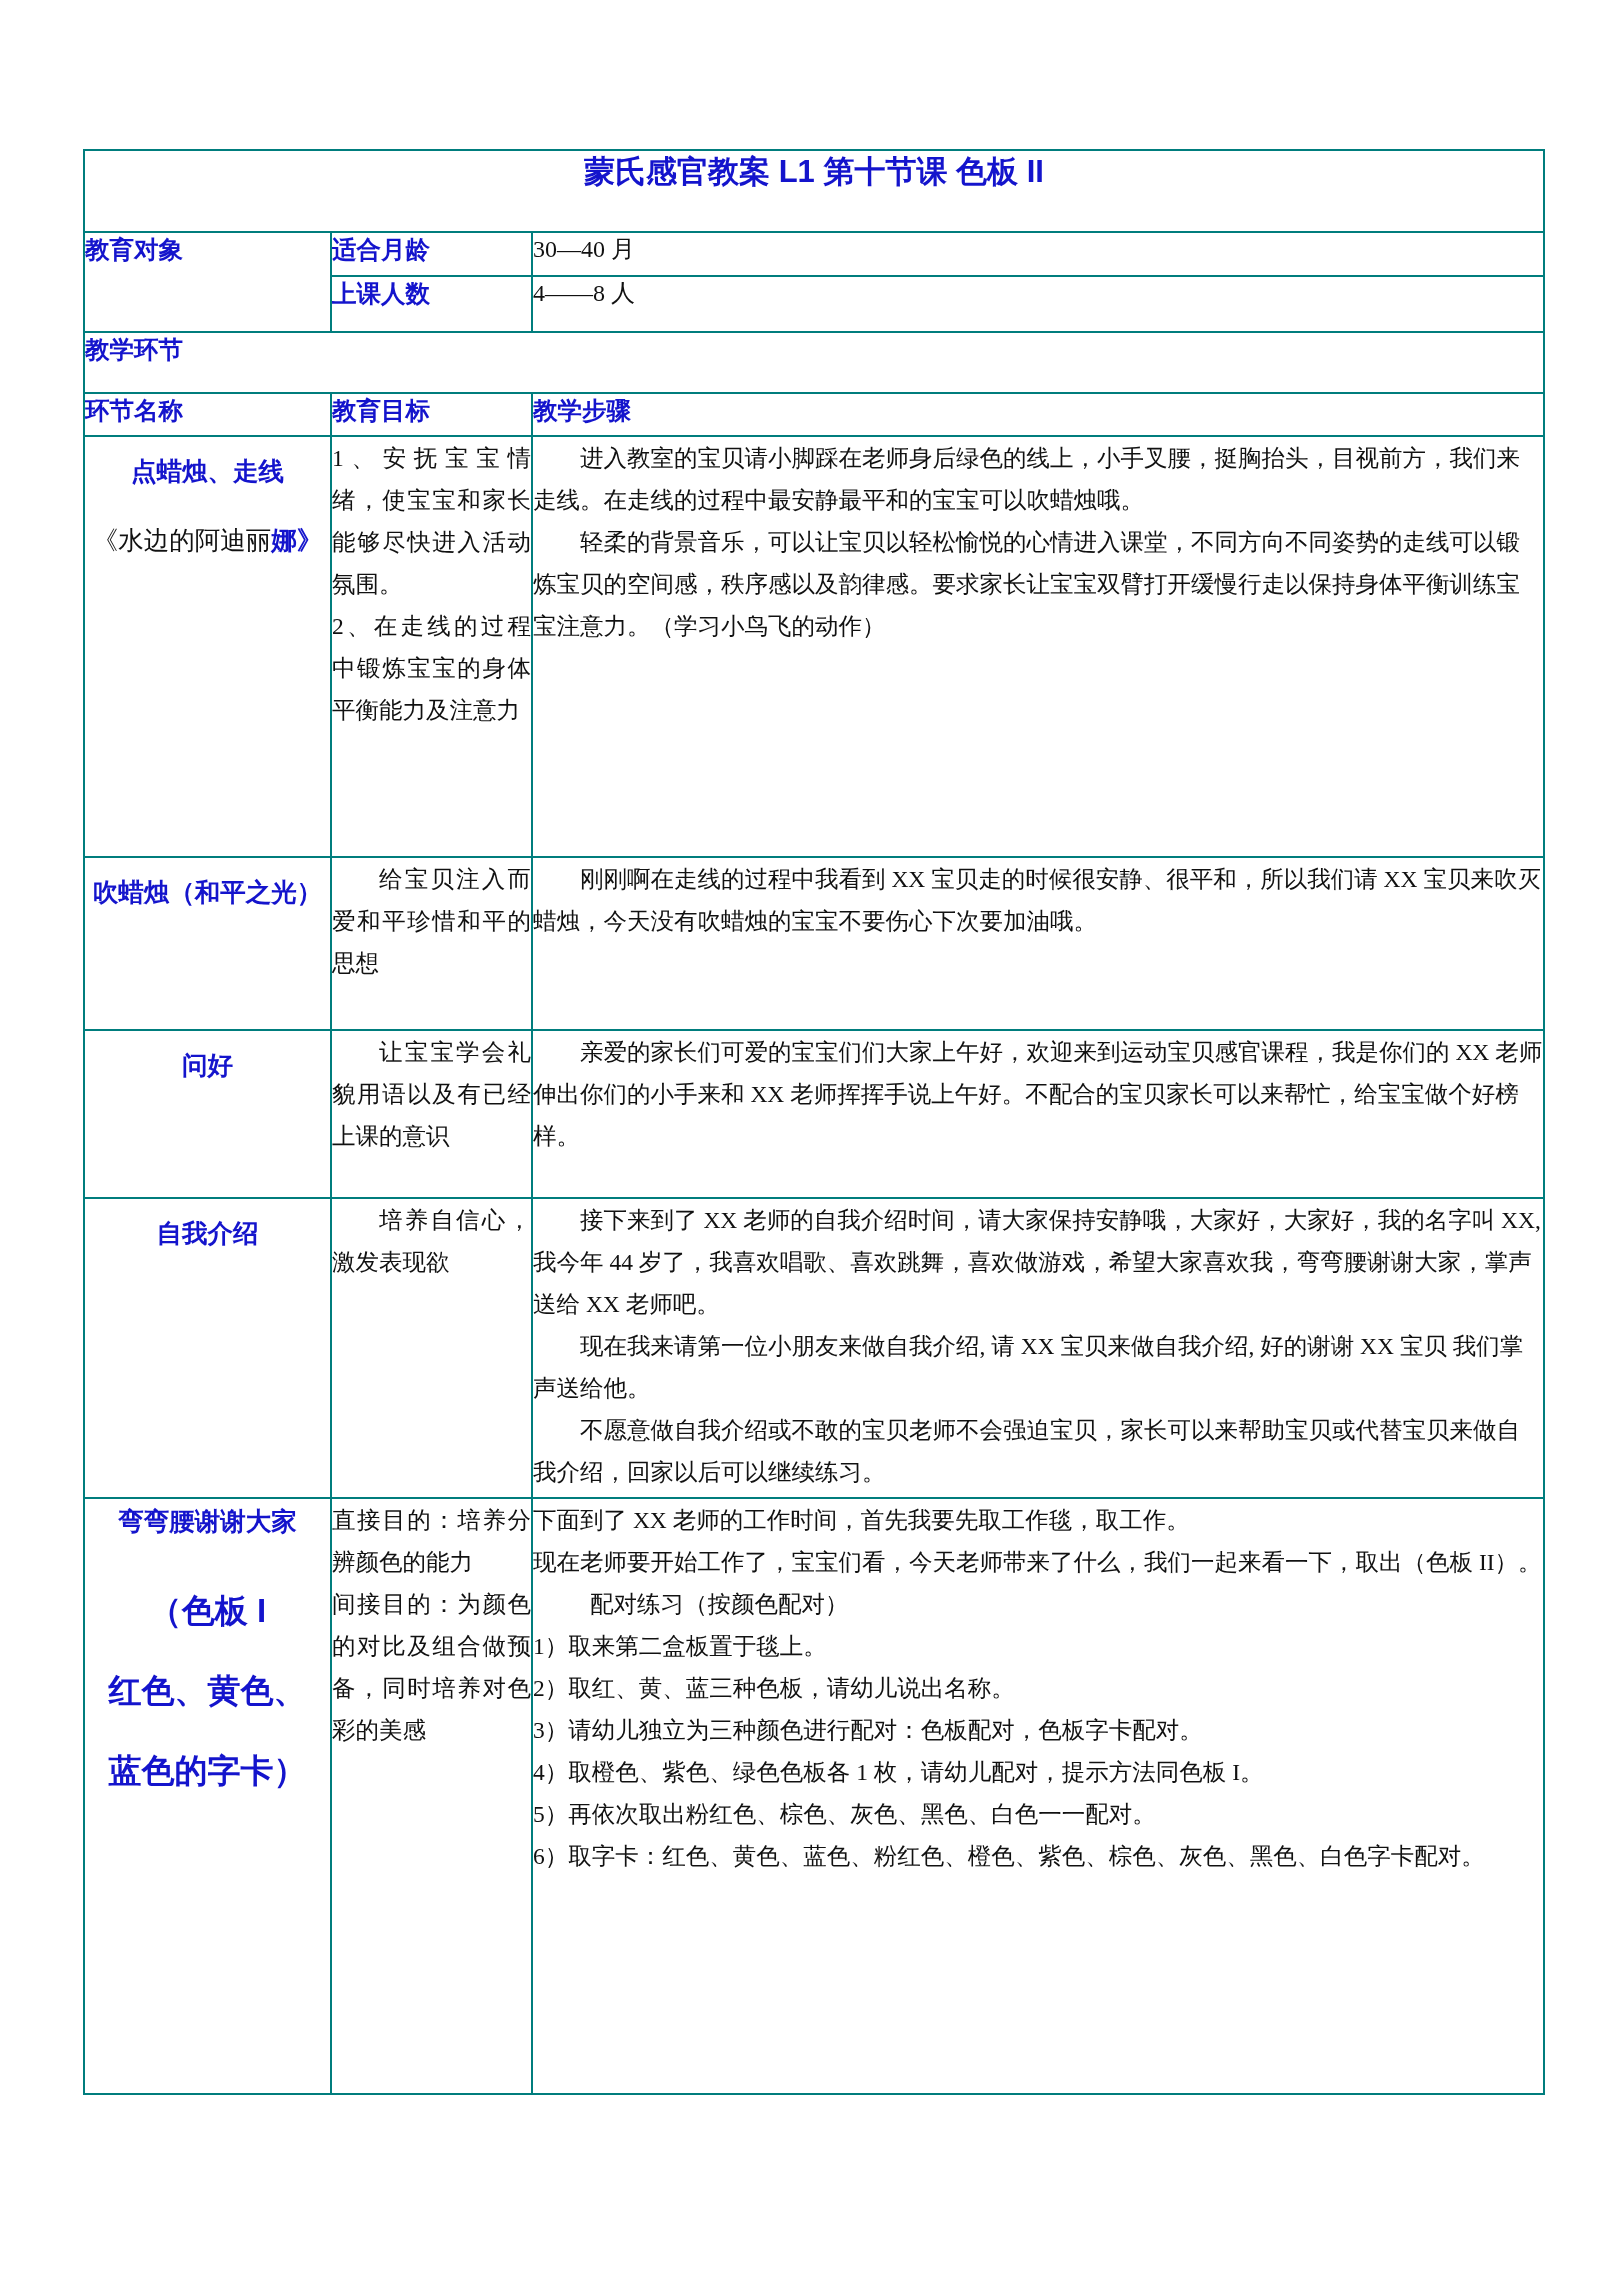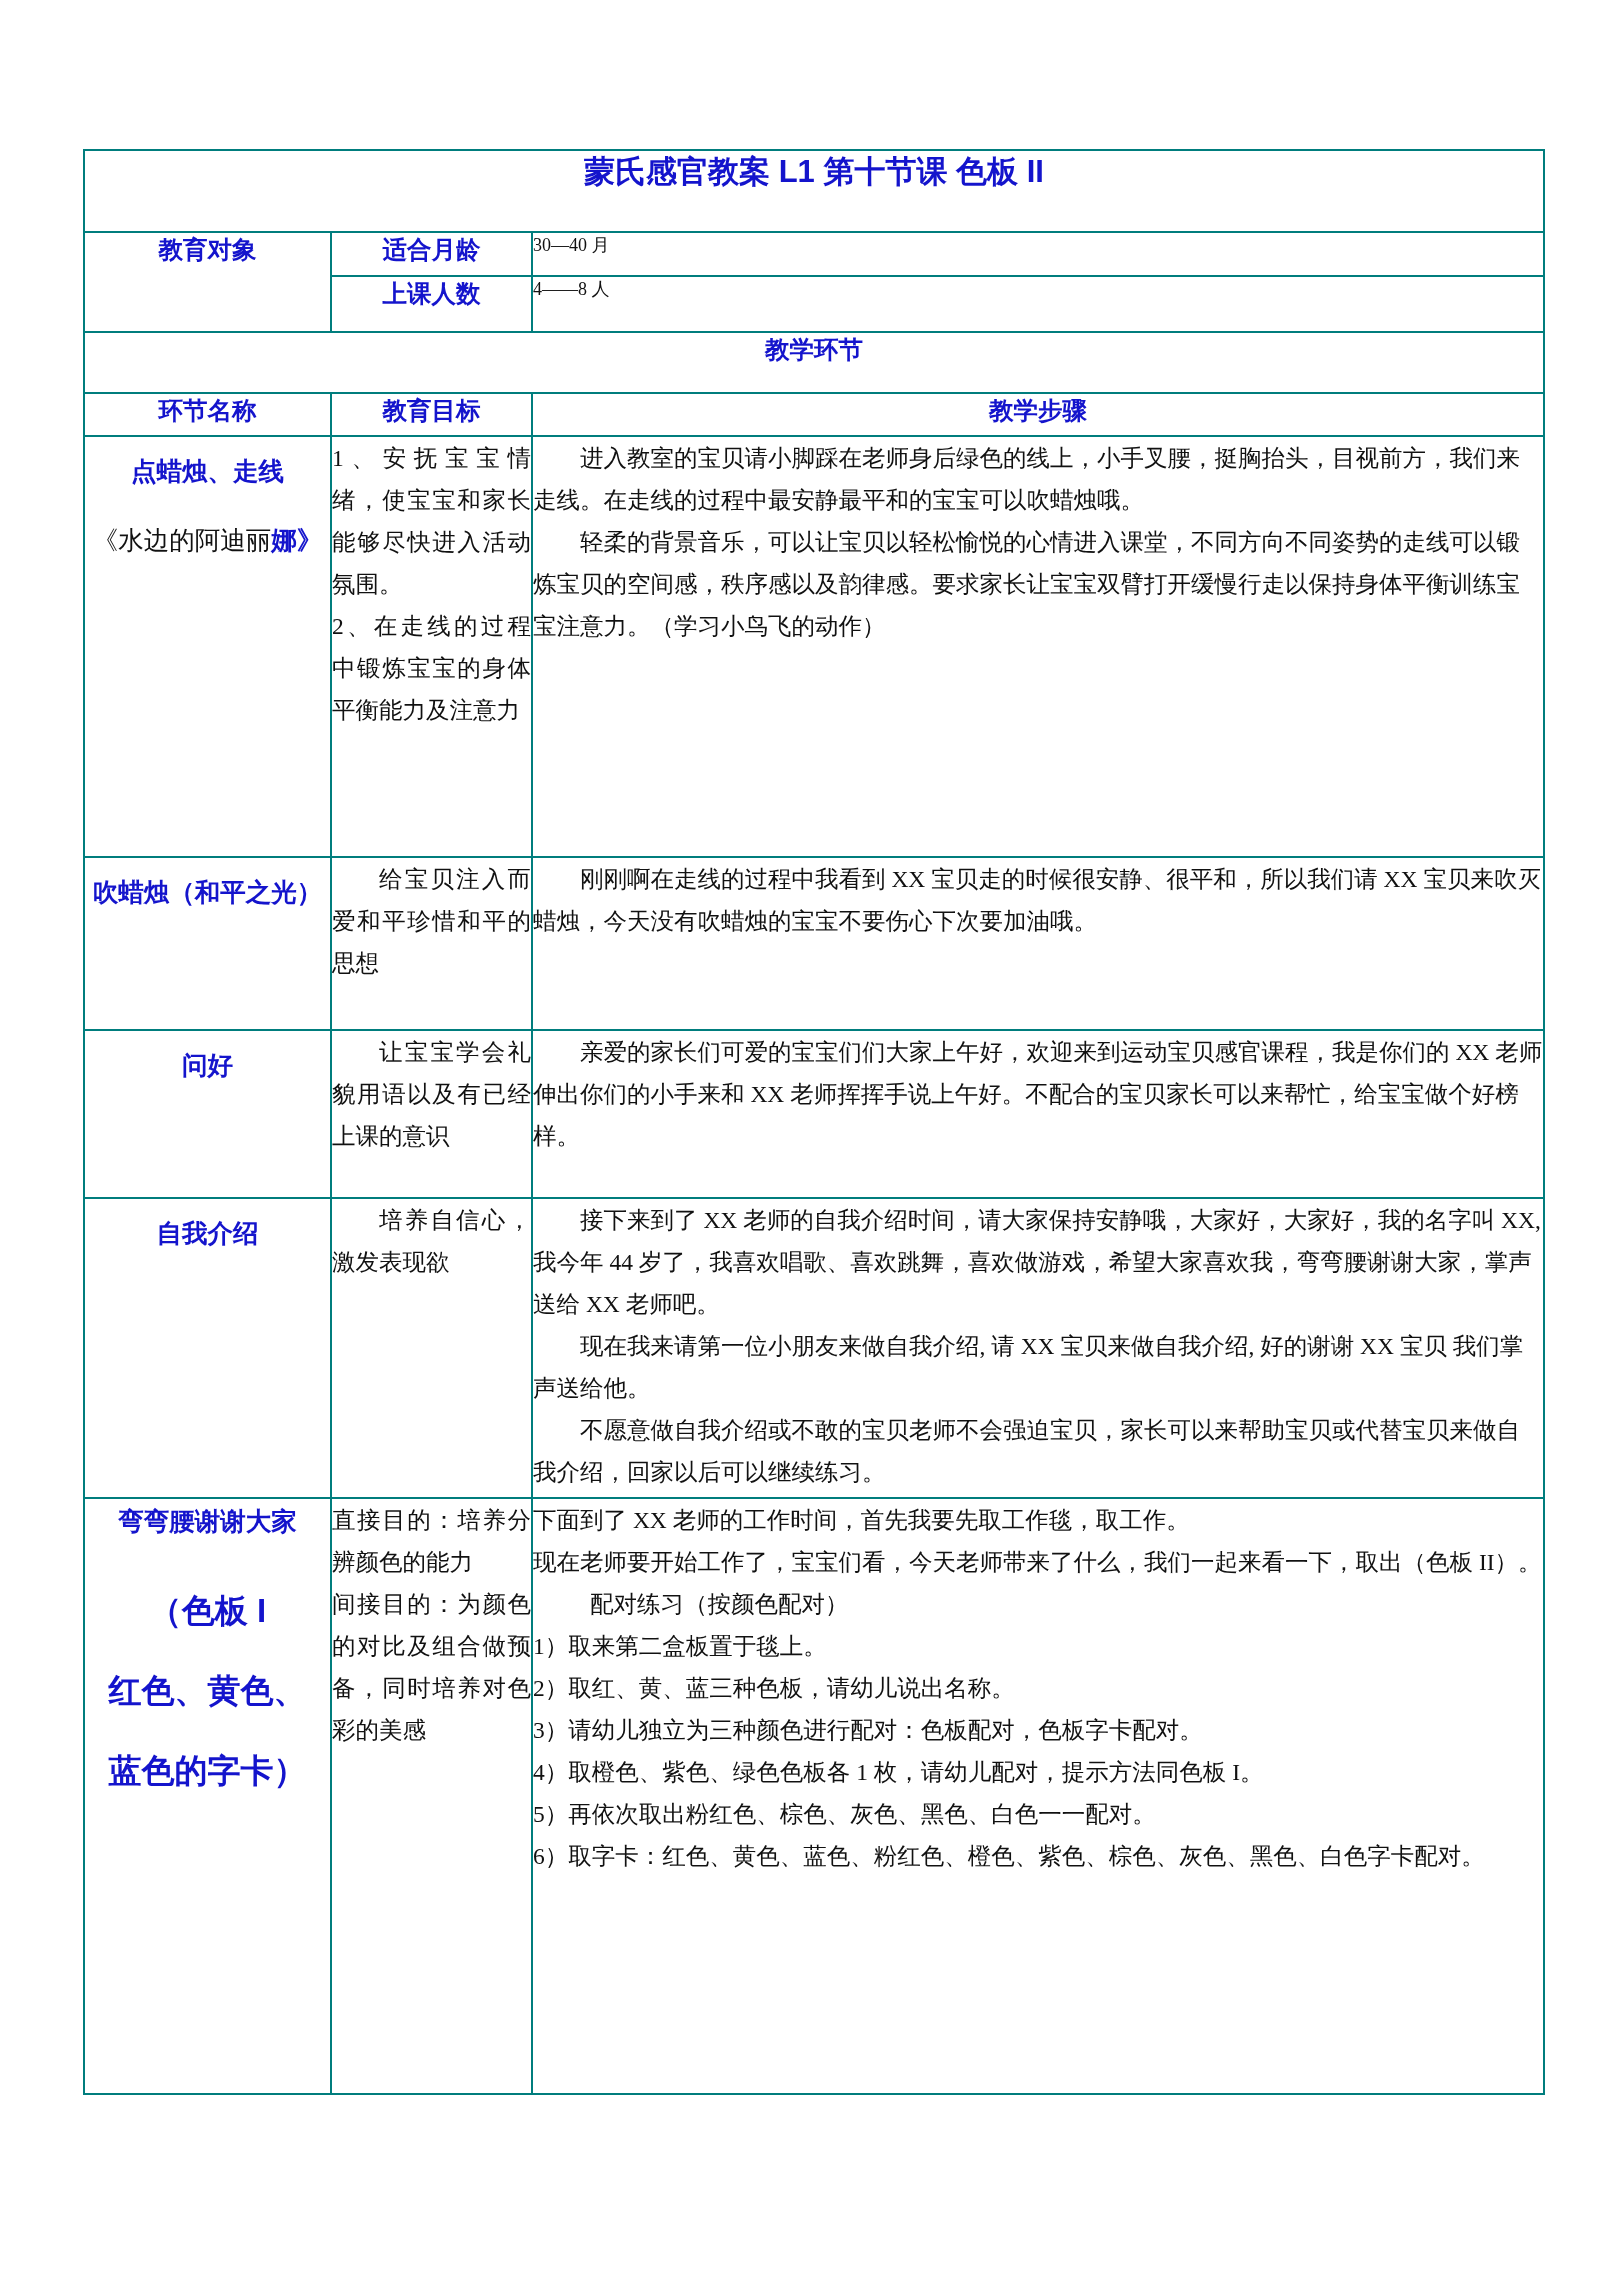--- a/index.html
+++ b/index.html
@@ -13,22 +13,22 @@
   }
   table.doc td{
     border:2px solid #007d7d;overflow:hidden;padding:0;
     vertical-align:top;
   }
   .blue-h{
     color:#1414cc;font-weight:bold;
     font-family:"Liberation Sans", sans-serif;
   }
   .title-cell{height:80px;text-align:center;vertical-align:middle;font-size:31px;}
-  .hdr-cell{text-align:center;vertical-align:middle;font-size:24.5px;}
-  .val-cell{font-size:18px;padding:3.9px 13.7px;vertical-align:middle;}
+  .hdr-cell{text-align:left;vertical-align:middle;font-size:24.5px;}
+  .val-cell{font-size:24px;padding:3.9px 13.7px;vertical-align:middle;}
   .name-cell{
     text-align:center;vertical-align:middle;
     font-size:25.5px;line-height:69px;padding:5.9px 9.8px;
   }
   .name-line{display:block;}
   .black-serif{color:#111;font-weight:normal;font-family:"Liberation Serif", serif;}
   .goal-cell{
     font-size:23.5px;line-height:42px;padding:7.8px 11.8px;
     text-align:justify;
   }

